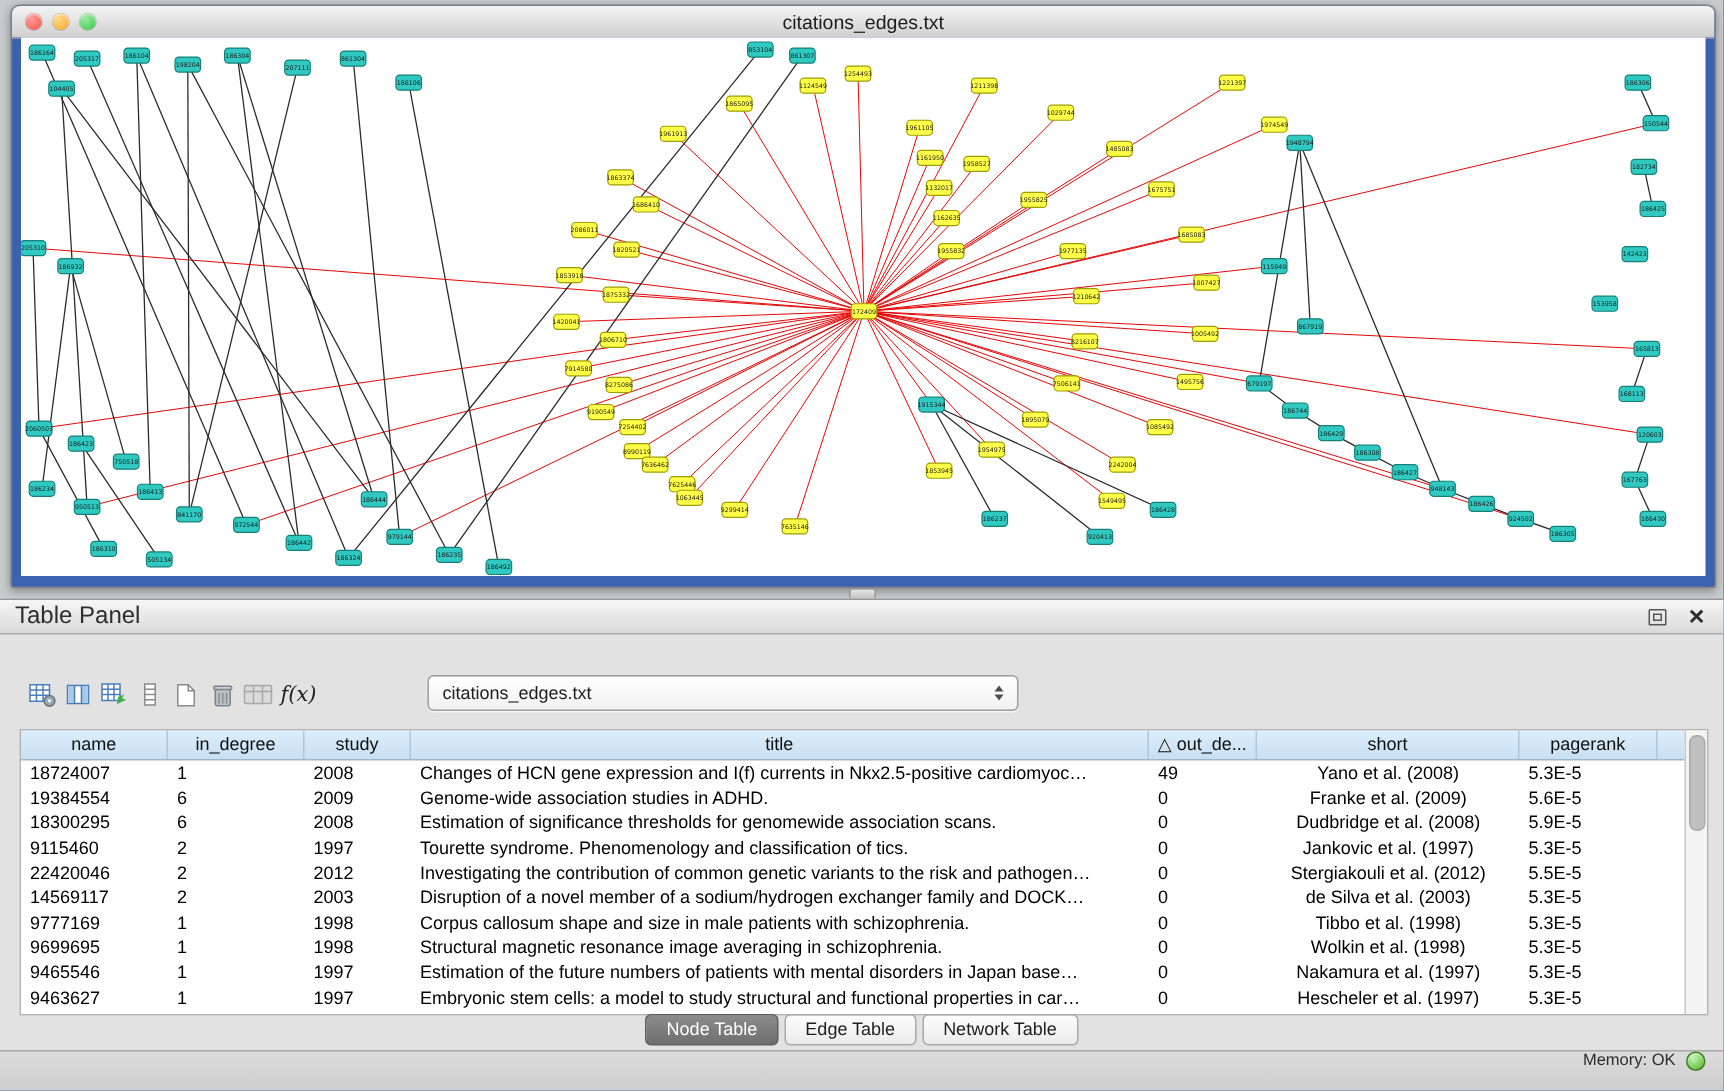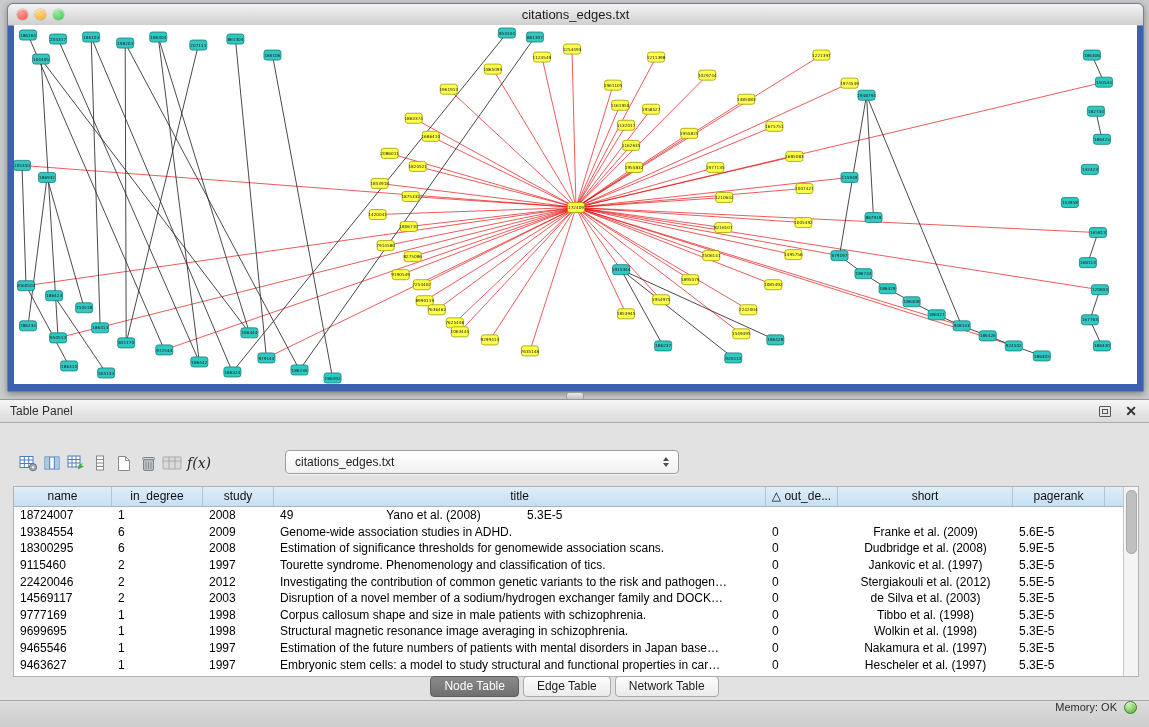--- a/index.html
+++ b/index.html
@@ -26,21 +26,21 @@
   .node-label{font-family:"DejaVu Sans",sans-serif;font-size:4.2px;fill:#1a1a1a;}
 
   
   .splitter-handle{position:absolute;left:566px;top:392px;width:16px;height:7px;border-radius:3px;
     background:linear-gradient(#e8e8e8,#bdbdbd);border:1px solid #9a9a9a;}
 
   
   .table-panel{position:absolute;left:0;top:399px;width:1149px;height:301px;background:#e2e2e2;border-top:1px solid #97979a;}
   .panel-header{position:relative;height:22px;background:linear-gradient(#f6f6f6,#dadada);border-bottom:1px solid #ababab;
     display:flex;align-items:center;padding:0 10px;}
-  .panel-title{font-size:12px;color:#2e2e2e;flex:1;}
+  .panel-title{font-size:16px;color:#2e2e2e;flex:1;}
   .panel-btn{width:16px;height:16px;display:flex;align-items:center;justify-content:center;color:#4a4a4a;font-size:12px;cursor:default;margin-left:10px;}
   .float-glyph{width:10px;height:9px;border:1.4px solid #565656;border-radius:1px;position:relative;}
   .float-glyph:after{content:"";position:absolute;left:2px;top:2px;width:4px;height:3px;border:1px solid #565656;}
   .x-glyph{font-size:14px;font-weight:bold;color:#303030;line-height:1;}
 
   .toolbar{position:absolute;left:18px;top:48px;height:30px;display:flex;align-items:center;gap:4px;}
   .tool-btn{min-width:20px;height:22px;display:flex;align-items:center;justify-content:center;}
   .fx{font-family:"DejaVu Serif",serif;font-style:italic;font-size:14px;color:#222;}
 
   .dropdown{position:absolute;left:285px;top:50px;width:392px;height:22px;background:linear-gradient(#ffffff,#f1f1f1);
@@ -716,20 +716,21 @@
             <div class="th" style="width: 72px;">△ out_de...</div>
             <div class="th" style="width: 175px;">short</div>
             <div class="th" style="width: 92px;">pagerank</div>
             <div class="th filler"></div>
           </div>
         <div class="table-body" id="table-body">
             <div class="tr">
               <div class="td" style="width: 98px; text-align: left;">18724007</div>
               <div class="td" style="width: 91px; text-align: left;">1</div>
               <div class="td" style="width: 71px; text-align: left;">2008</div>
+              <div class="td" style="width: 492px; text-align: left;">Changes of HCN gene expression and I(f) currents in Nkx2.5-positive cardiomyoc…</div>
               <div class="td" style="width: 72px; text-align: left;">49</div>
               <div class="td" style="width: 175px; text-align: center;">Yano et al. (2008)</div>
               <div class="td" style="width: 92px; text-align: left;">5.3E-5</div>
             </div>
             <div class="tr">
               <div class="td" style="width: 98px; text-align: left;">19384554</div>
               <div class="td" style="width: 91px; text-align: left;">6</div>
               <div class="td" style="width: 71px; text-align: left;">2009</div>
               <div class="td" style="width: 492px; text-align: left;">Genome-wide association studies in ADHD.</div>
               <div class="td" style="width: 72px; text-align: left;">0</div>

